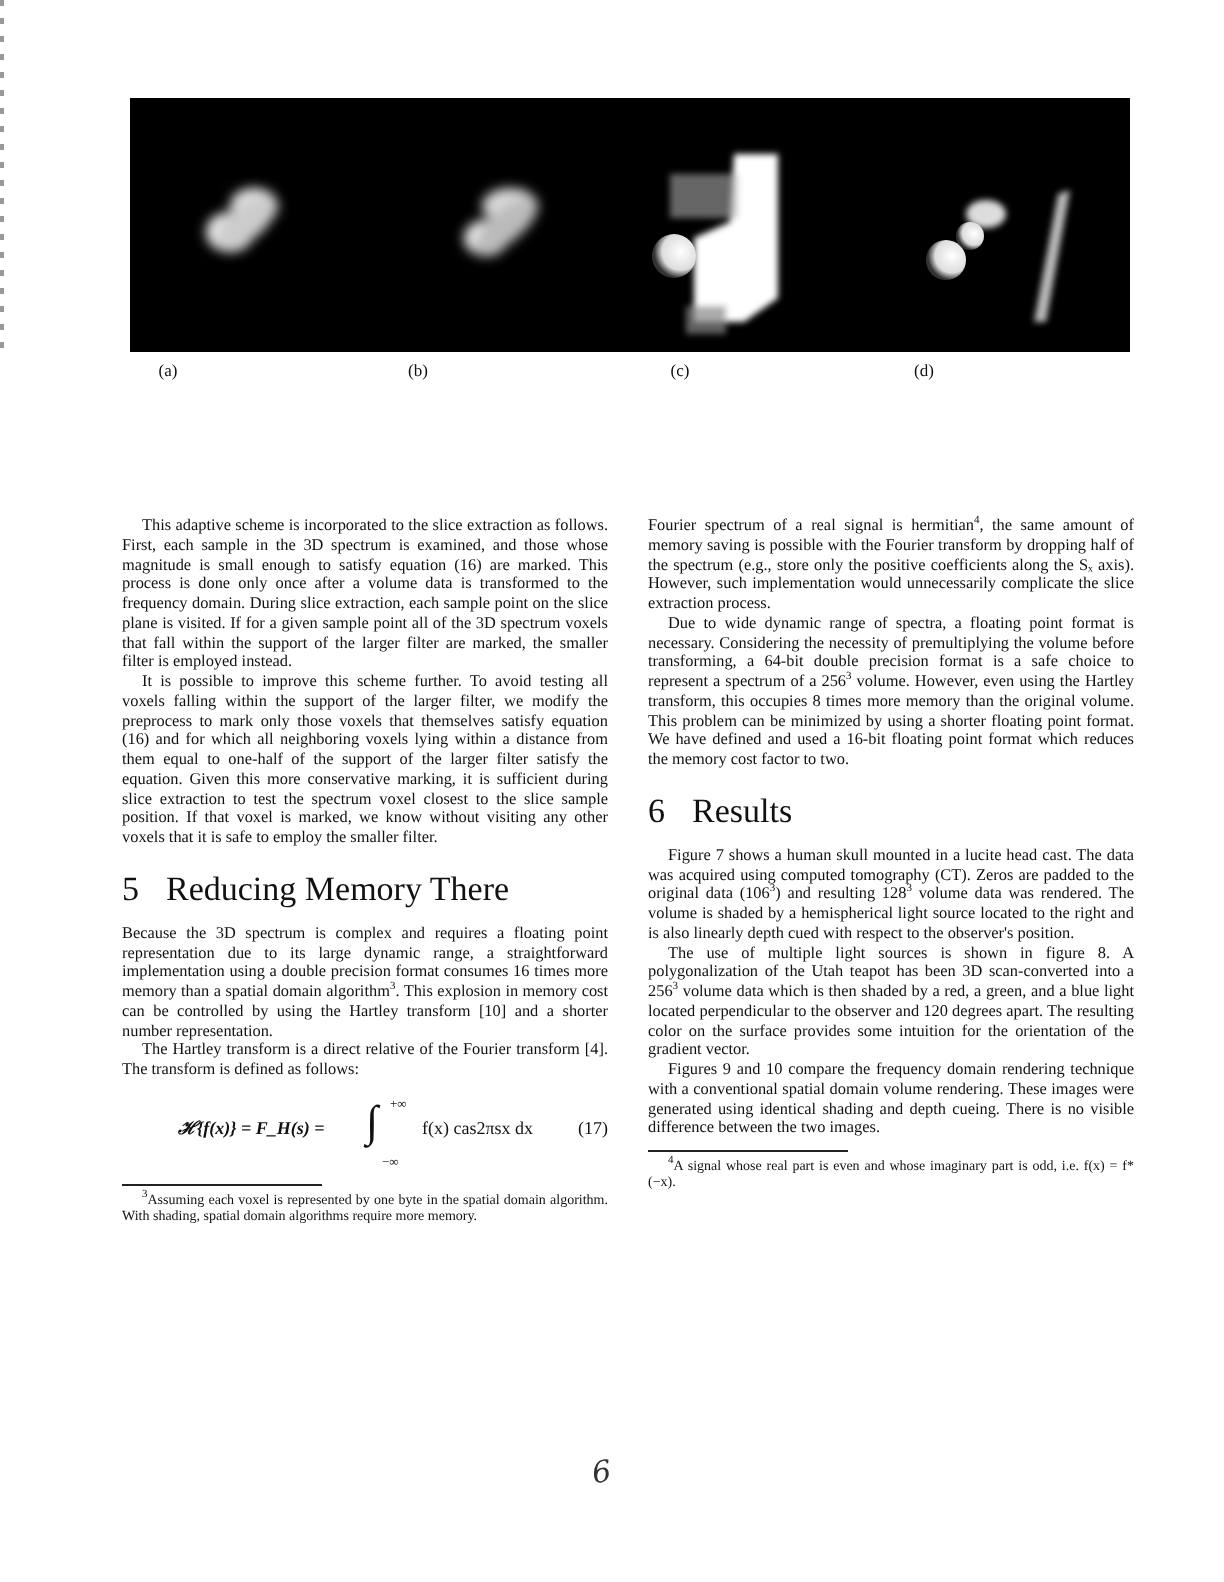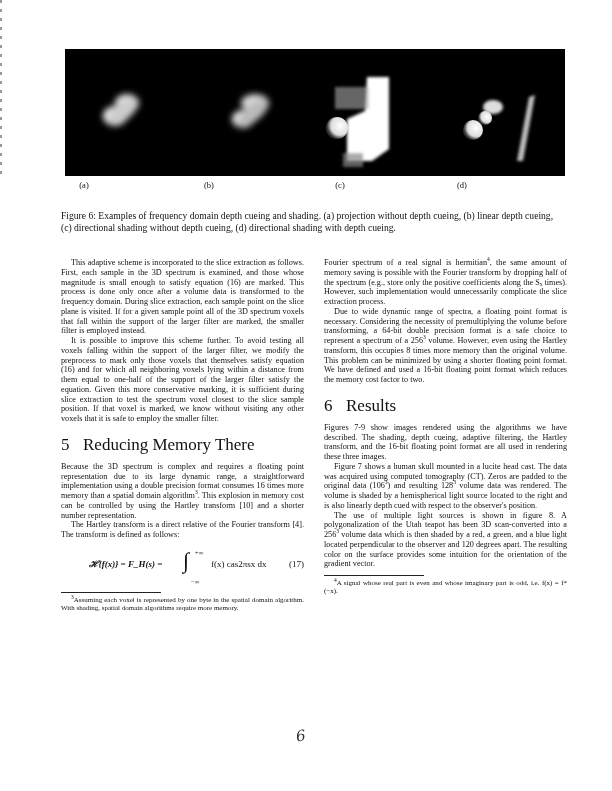--- a/index.html
+++ b/index.html
@@ -84,21 +84,20 @@
     </svg>
   </div>
 
   <div class="flabels">
     <span class="flabel" style="left:4px">(a)</span>
     <span class="flabel" style="left:129px">(b)</span>
     <span class="flabel" style="left:260px">(c)</span>
     <span class="flabel" style="left:382px">(d)</span>
   </div>
 
-  <div class="caption">Figure 6: Examples of frequency domain depth cueing and shading.    (a) projection without depth cueing, (b) linear depth cueing, (c) directional shading without depth cueing, (d) directional shading with depth cueing.</div>
 
   <div class="col colL">
     <p>This adaptive scheme is incorporated to the slice extraction as follows. First, each sample in the 3D spectrum is examined, and those whose magnitude is small enough to satisfy equation (16) are marked. This process is done only once after a volume data is transformed to the frequency domain. During slice extraction, each sample point on the slice plane is visited. If for a given sample point all of the 3D spectrum voxels that fall within the support of the larger filter are marked, the smaller filter is employed instead.</p>
     <p>It is possible to improve this scheme further. To avoid testing all voxels falling within the support of the larger filter, we modify the preprocess to mark only those voxels that themselves satisfy equation (16) and for which all neighboring voxels lying within a distance from them equal to one-half of the support of the larger filter satisfy the equation. Given this more conservative marking, it is sufficient during slice extraction to test the spectrum voxel closest to the slice sample position. If that voxel is marked, we know without visiting any other voxels that it is safe to employ the smaller filter.</p>
 
     <div class="sec"><span class="num">5</span><span>Reducing Memory There</span></div>
 
     <p class="noind"><span>Because the 3D spectrum is complex and requires a floating point representation due to its large dynamic range, a straightforward implementation using a double precision format consumes 16 times more memory than a spatial domain algorithm</span><sup>3</sup><span>. This explosion in memory cost can be controlled by using the Hartley transform [10] and a shorter number representation.</span></p>
     <p>The Hartley transform is a direct relative of the Fourier transform [4]. The transform is defined as follows:</p>
 
@@ -110,27 +109,27 @@
       <span class="rhs">f(x) cas2πsx dx</span>
       <span class="eqn">(17)</span>
     </div>
 
 
     <div class="fnrule"></div>
     <p class="fn"><sup>3</sup><span>Assuming each voxel is represented by one byte in the spatial domain algorithm. With shading, spatial domain algorithms require more memory.</span></p>
   </div>
 
   <div class="col colR">
-    <p class="noind"><span>Fourier spectrum of a real signal is hermitian</span><sup>4</sup><span>, the same amount of memory saving is possible with the Fourier transform by dropping half of the spectrum (e.g., store only the positive coefficients along the Sₓ times). However, such implementation would unnecessarily complicate the slice extraction process.</span></p>
+    <p class="noind"><span>Fourier spectrum of a real signal is hermitian</span><sup>4</sup><span>, the same amount of memory saving is possible with the Fourier transform by dropping half of the spectrum (e.g., store only the positive coefficients along the Sₓ axis). However, such implementation would unnecessarily complicate the slice extraction process.</span></p>
     <p><span>Due to wide dynamic range of spectra, a floating point format is necessary. Considering the necessity of premultiplying the volume before transforming, a 64-bit double precision format is a safe choice to represent a spectrum of a 256</span><sup>3</sup><span> volume. However, even using the Hartley transform, this occupies 8 times more memory than the original volume. This problem can be minimized by using a shorter floating point format. We have defined and used a 16-bit floating point format which reduces the memory cost factor to two.</span></p>
 
     <div class="sec"><span class="num">6</span><span>Results</span></div>
 
-    <p class="noind">Figures 7-9 show images rendered using the algorithms we have described. The shading, depth cueing, adaptive filtering, the Hartley transform, and the 16-bit floating point format are all used in rendering these three images.</p>
     <p><span>Figure 7 shows a human skull mounted in a lucite head cast. The data was acquired using computed tomography (CT). Zeros are padded to the original data (106</span><sup>3</sup><span>) and resulting 128</span><sup>3</sup><span> volume data was rendered. The volume is shaded by a hemispherical light source located to the right and is also linearly depth cued with respect to the observer's position.</span></p>
     <p><span>The use of multiple light sources is shown in figure 8. A polygonalization of the Utah teapot has been 3D scan-converted into a 256</span><sup>3</sup><span> volume data which is then shaded by a red, a green, and a blue light located perpendicular to the observer and 120 degrees apart. The resulting color on the surface provides some intuition for the orientation of the gradient vector.</span></p>
+    <p>Figures 9 and 10 compare the frequency domain rendering technique with a conventional spatial domain volume rendering. These images were generated using identical shading and depth cueing. There is no visible difference between the two images.</p>
 
     <div class="fnrule"></div>
     <p class="fn"><sup>4</sup><span>A signal whose real part is even and whose imaginary part is odd, i.e. f(x) = f*(−x).</span></p>
   </div>
 
   <div class="pageno">6</div>
 </div>
 
 </body></html>

